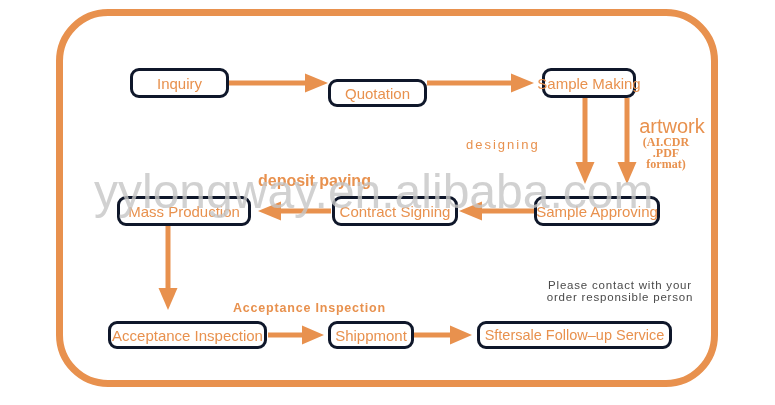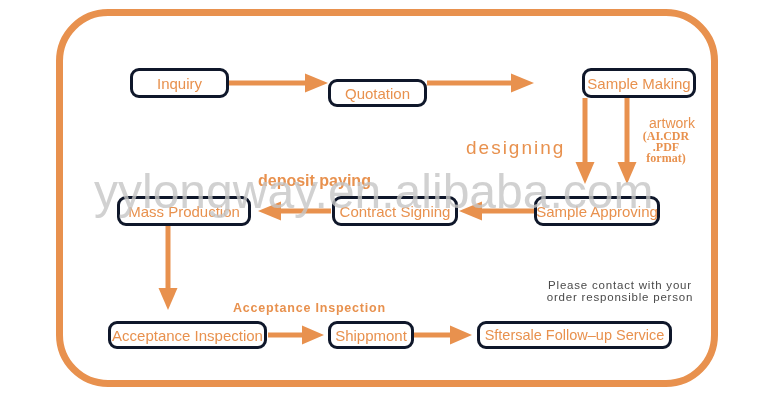--- a/index.html
+++ b/index.html
@@ -17,23 +17,23 @@
     border:3px solid #0f172a;border-radius:9px;background:#fff;
     display:flex;align-items:center;justify-content:center;
     color:#E8914E;font-size:15px;white-space:nowrap;
   }
   .wm{
     position:absolute;left:94px;top:164px;z-index:4;
     font-size:48px;letter-spacing:0px;color:#c6c6c6;opacity:.8;
     white-space:nowrap;pointer-events:none;
   }
   .lbl{position:absolute;color:#E8914E;white-space:nowrap;z-index:2;}
-  .lbl-designing{left:466px;top:137px;font-size:19px;letter-spacing:2px;}
+  .lbl-designing{left:466px;top:137px;font-size:13px;letter-spacing:2px;}
   .lbl-artwork{left:624px;top:116px;width:84px;text-align:center;line-height:1;}
-  .lbl-artwork .aw1{font-size:14px;display:block;margin-bottom:1px;padding-left:12px;}
+  .lbl-artwork .aw1{font-size:20px;display:block;margin-bottom:1px;padding-left:12px;}
   .lbl-artwork .aws{display:block;font-family:"Liberation Serif",serif;font-weight:bold;font-size:12px;line-height:11px;}
   .lbl-deposit{left:258px;top:172px;font-size:16px;font-weight:bold;}
   .lbl-accept{left:233px;top:301px;font-size:12.5px;font-weight:bold;letter-spacing:.8px;}
   .note{
     position:absolute;left:520px;top:280px;width:200px;z-index:2;
     color:#4a4a4a;font-size:11.5px;letter-spacing:.8px;line-height:11.5px;
     text-align:center;
   }
 </style>
 </head>
@@ -83,21 +83,21 @@
       </g>
     </g>
   </svg>
 
   <div class="box" style="left:130px;top:68px;width:99px;height:30px;">
     <span>Inquiry</span>
   </div>
   <div class="box" style="left:328px;top:79px;width:99px;height:28px;">
     <span>Quotation</span>
   </div>
-  <div class="box" style="left:542px;top:68px;width:114px;height:30px;margin-left:40px;">
+  <div class="box" style="left:542px;top:68px;width:94px;height:30px;">
     <span>Sample Making</span>
   </div>
 
   <div class="box" style="left:117px;top:196px;width:134px;height:30px;">
     <span>Mass Production</span>
   </div>
   <div class="box" style="left:332px;top:196px;width:126px;height:30px;">
     <span>Contract Signing</span>
   </div>
   <div class="box" style="left:534px;top:196px;width:126px;height:30px;">

